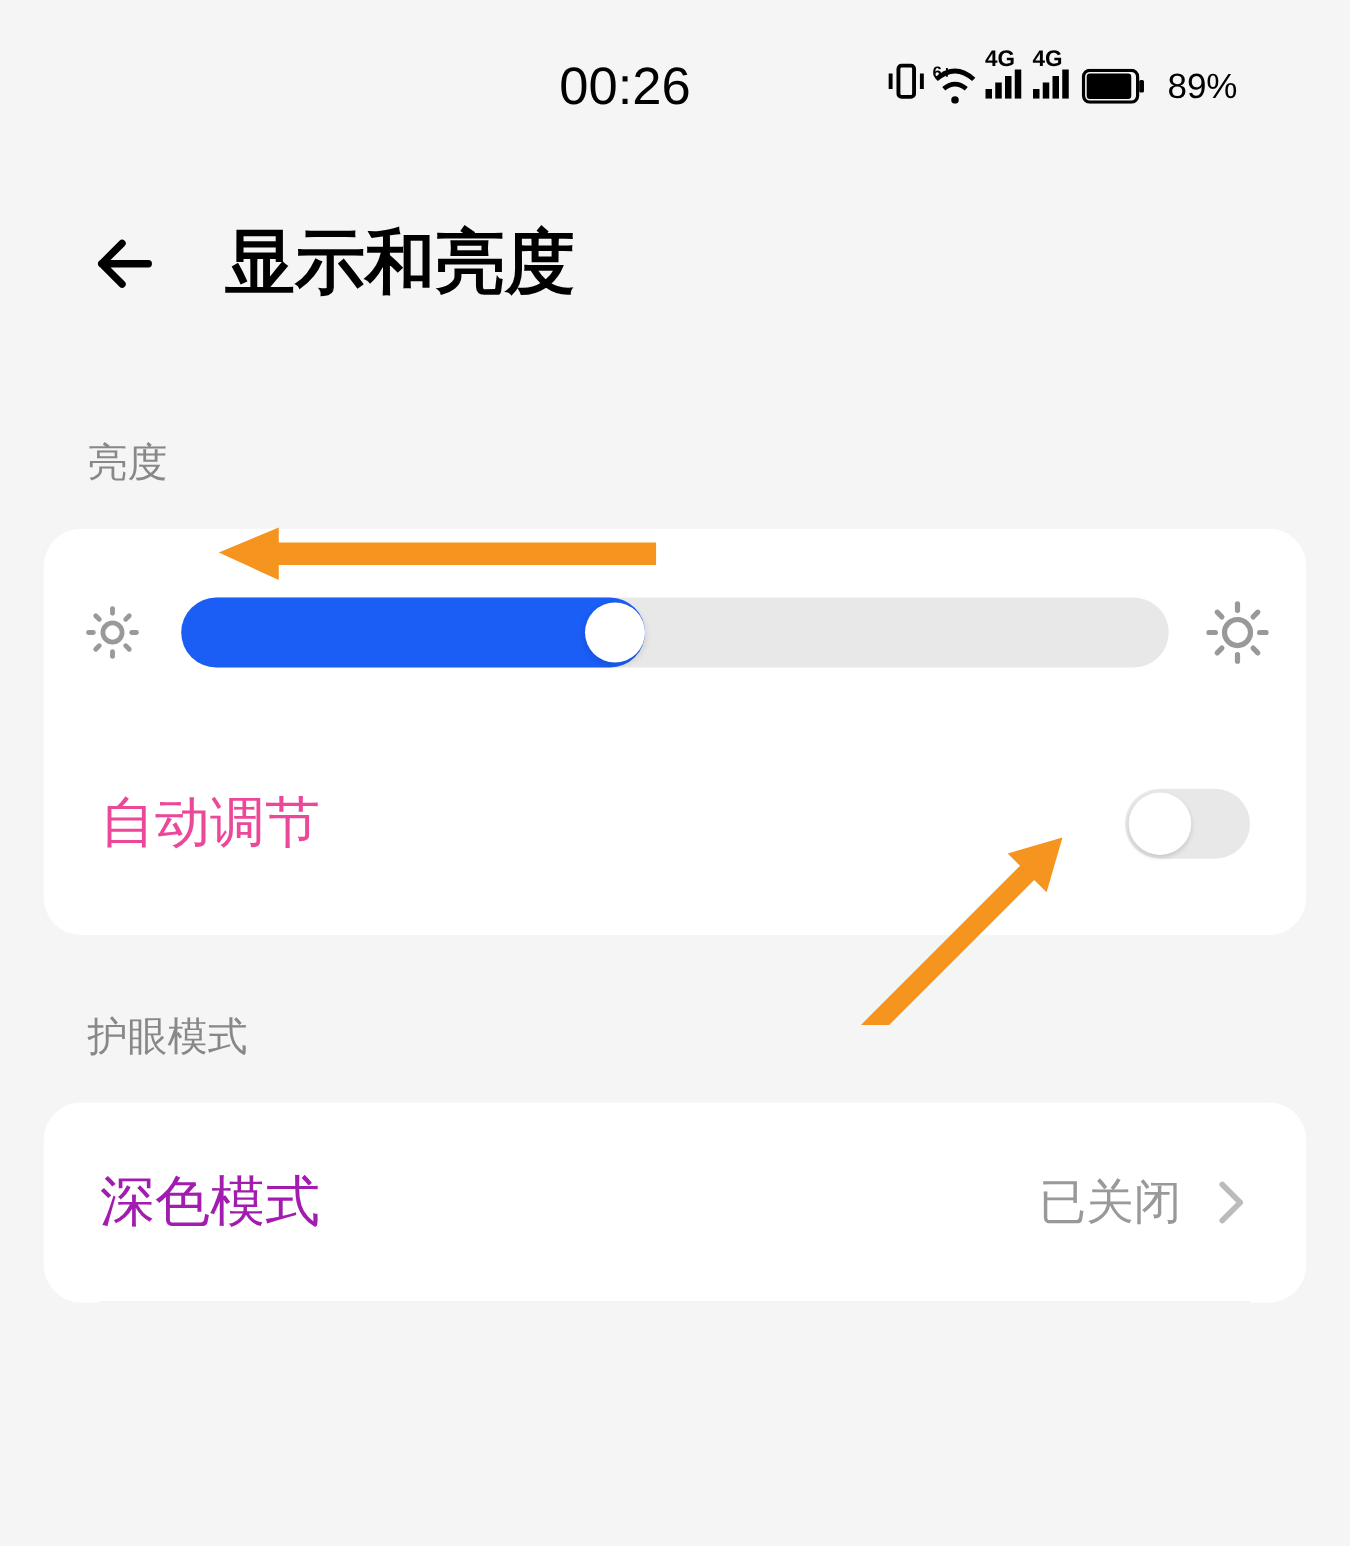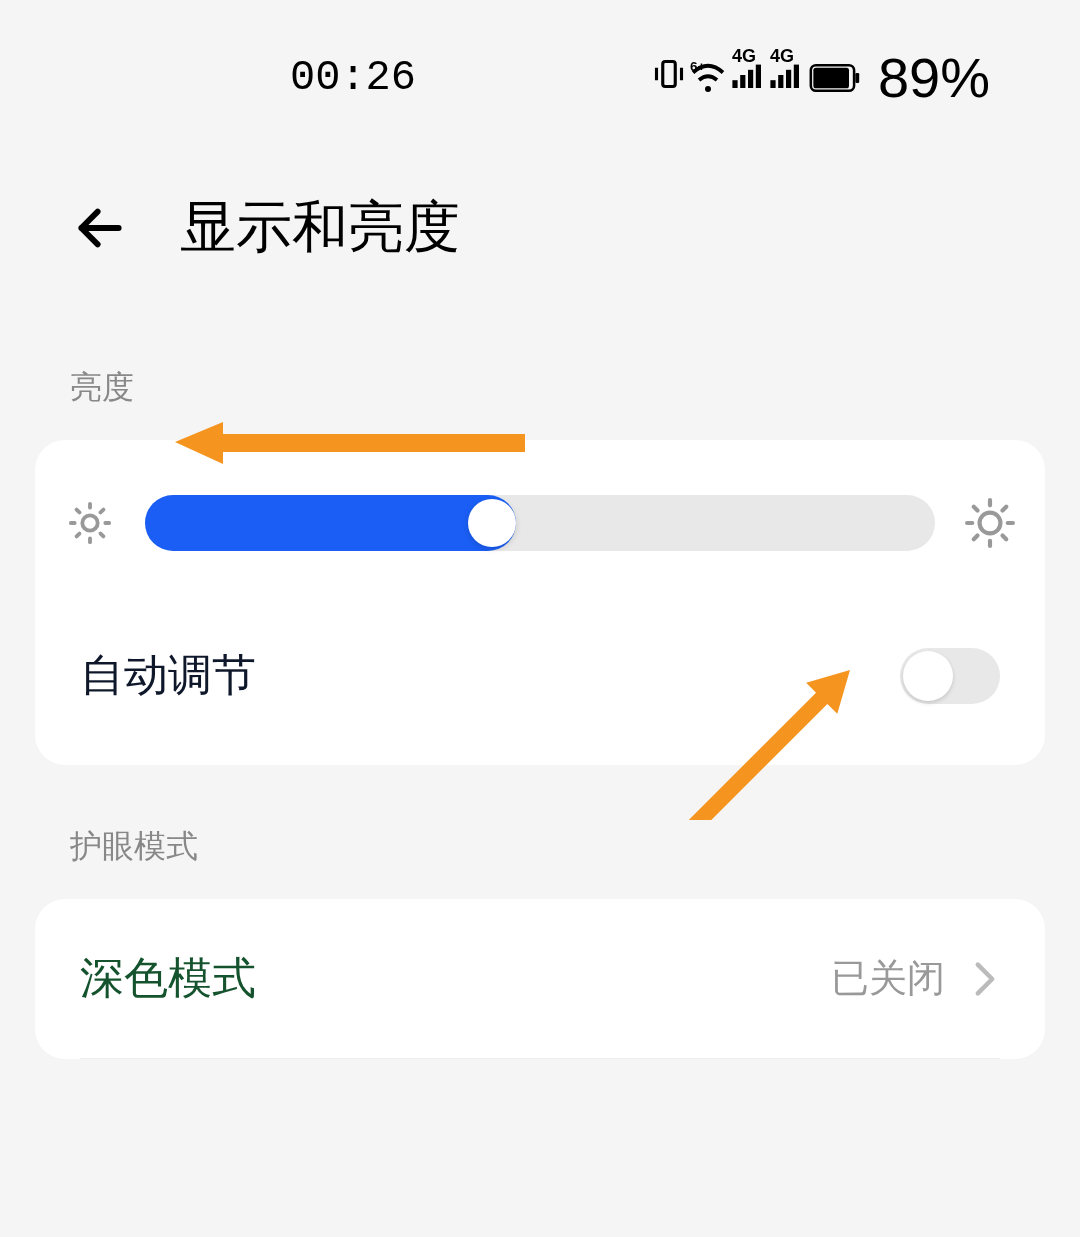--- a/index.html
+++ b/index.html
@@ -21,56 +21,55 @@
       display: flex;
       justify-content: space-between;
       align-items: center;
       padding: 45px 90px 20px;
       font-size: 42px;
       font-weight: 500;
       color: #000;
     }
     .status-left {
       flex: 1;
-      text-align: left;
+      text-align: center;
       padding-left: 200px;
-      font-family: Liberation Mono, monospace;
     }
     .status-right {
       display: flex;
       align-items: center;
       gap: 8px;
     }
     .status-icons {
       display: flex;
       align-items: center;
       gap: 6px;
     }
     .battery-pct {
-      font-size: 56px;
+      font-size: 28px;
       margin-left: 8px;
     }
     
     
     .header {
       display: flex;
       align-items: center;
       padding: 60px 70px 40px;
       gap: 50px;
     }
     .back-arrow {
       width: 60px;
       height: 60px;
       display: flex;
       align-items: center;
       justify-content: center;
     }
     .page-title {
       font-size: 56px;
-      font-weight: 400;
+      font-weight: 700;
       color: #000;
     }
     
     
     .section-label {
       font-size: 32px;
       color: #888;
       padding: 60px 70px 30px;
     }
     
@@ -124,21 +123,21 @@
     
     
     .toggle-row {
       display: flex;
       align-items: center;
       justify-content: space-between;
       padding: 50px 45px 60px;
     }
     .toggle-label {
       font-size: 44px;
-      color: #0f172a;
+      color: #ec4899;
       font-weight: 500;
     }
     .toggle-switch {
       width: 100px;
       height: 56px;
       background: #e8e8e8;
       border-radius: 28px;
       position: relative;
     }
     .toggle-thumb {
@@ -159,21 +158,21 @@
       justify-content: space-between;
       padding: 50px 45px;
     }
     .divider {
       height: 1px;
       background: #eee;
       margin: 0 45px;
     }
     .list-label {
       font-size: 44px;
-      color: #14532d;
+      color: #a21caf;
       font-weight: 500;
     }
     .list-right {
       display: flex;
       align-items: center;
       gap: 25px;
     }
     .list-value {
       font-size: 38px;
       color: #999;

